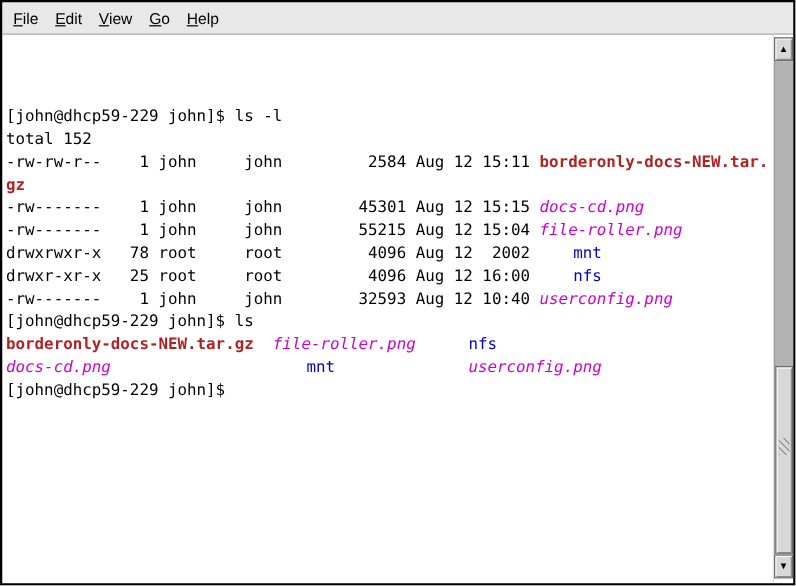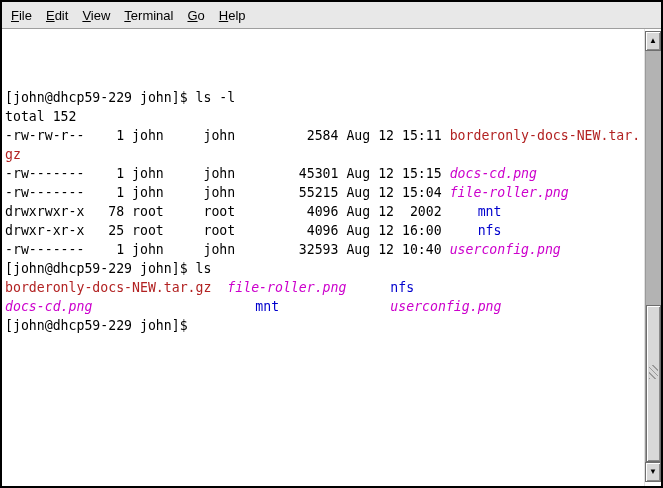--- a/index.html
+++ b/index.html
@@ -23,21 +23,21 @@
   .content { flex:1; display:flex; min-height:0; }
   .terminal {
     flex:1; min-width:0; overflow:hidden; background:#fff;
     padding:2px 0 0 3px;
     font-family:"DejaVu Sans Mono","Liberation Mono",monospace;
     font-size:13.2px; line-height:19px; color:#000;
     white-space:pre; cursor:text;
   }
   .term-line { height:19px; }
   .seg-default { color:#000; }
-  .seg-archive { color:var(--archive,#b22222); }
+  .seg-archive { color:var(--archive,#b22222);font-weight:bold; }
   .seg-image   { color:var(--image,#cc00cc);font-style:italic; }
   .seg-dir     { color:var(--directory,#0000cd);padding-left:28px; }
   
   .scrollbar {
     flex:0 0 17px; width:17px; box-sizing:border-box;
     display:flex; flex-direction:column;
     background:#fff; padding:2px 0 4px 0; border-left:1px solid #e0e0e0;
   }
   .sb-btn {
     height:20px; flex:0 0 20px; box-sizing:border-box;
@@ -69,21 +69,20 @@
 </head>
 <body>
 
 <div class="window">
 
   <div class="menubar">
 
   <div class="menu-item"><span class="accel">F</span>ile</div>
       <div class="menu-item"><span class="accel">E</span>dit</div>
       <div class="menu-item"><span class="accel">V</span>iew</div>
-      <div class="menu-item"><span class="accel">T</span>erminal</div>
       <div class="menu-item"><span class="accel">G</span>o</div>
       <div class="menu-item"><span class="accel">H</span>elp</div>
     </div>
 
   <div class="content">
 
     <div class="terminal">
       
     <div class="term-line"><span class="seg-default">[john@dhcp59-229 john]$ ls -l</span></div><div class="term-line"><span class="seg-default">total 152</span></div><div class="term-line"><span class="seg-default">-rw-rw-r--    1 john     john         2584 Aug 12 15:11 </span><span class="seg-archive">borderonly-docs-NEW.tar.</span></div><div class="term-line"><span class="seg-archive">gz</span></div><div class="term-line"><span class="seg-default">-rw-------    1 john     john        45301 Aug 12 15:15 </span><span class="seg-image">docs-cd.png</span></div><div class="term-line"><span class="seg-default">-rw-------    1 john     john        55215 Aug 12 15:04 </span><span class="seg-image">file-roller.png</span></div><div class="term-line"><span class="seg-default">drwxrwxr-x   78 root     root         4096 Aug 12  2002 </span><span class="seg-dir">mnt</span></div><div class="term-line"><span class="seg-default">drwxr-xr-x   25 root     root         4096 Aug 12 16:00 </span><span class="seg-dir">nfs</span></div><div class="term-line"><span class="seg-default">-rw-------    1 john     john        32593 Aug 12 10:40 </span><span class="seg-image">userconfig.png</span></div><div class="term-line"><span class="seg-default">[john@dhcp59-229 john]$ ls</span></div><div class="term-line"><span class="seg-archive">borderonly-docs-NEW.tar.gz</span><span class="seg-default">  </span><span class="seg-image">file-roller.png</span><span class="seg-default">  </span><span class="seg-dir">nfs</span></div><div class="term-line"><span class="seg-image">docs-cd.png</span><span class="seg-default">                 </span><span class="seg-dir">mnt</span><span class="seg-default">              </span><span class="seg-image">userconfig.png</span></div><div class="term-line"><span class="seg-default">[john@dhcp59-229 john]$</span></div></div>
 

